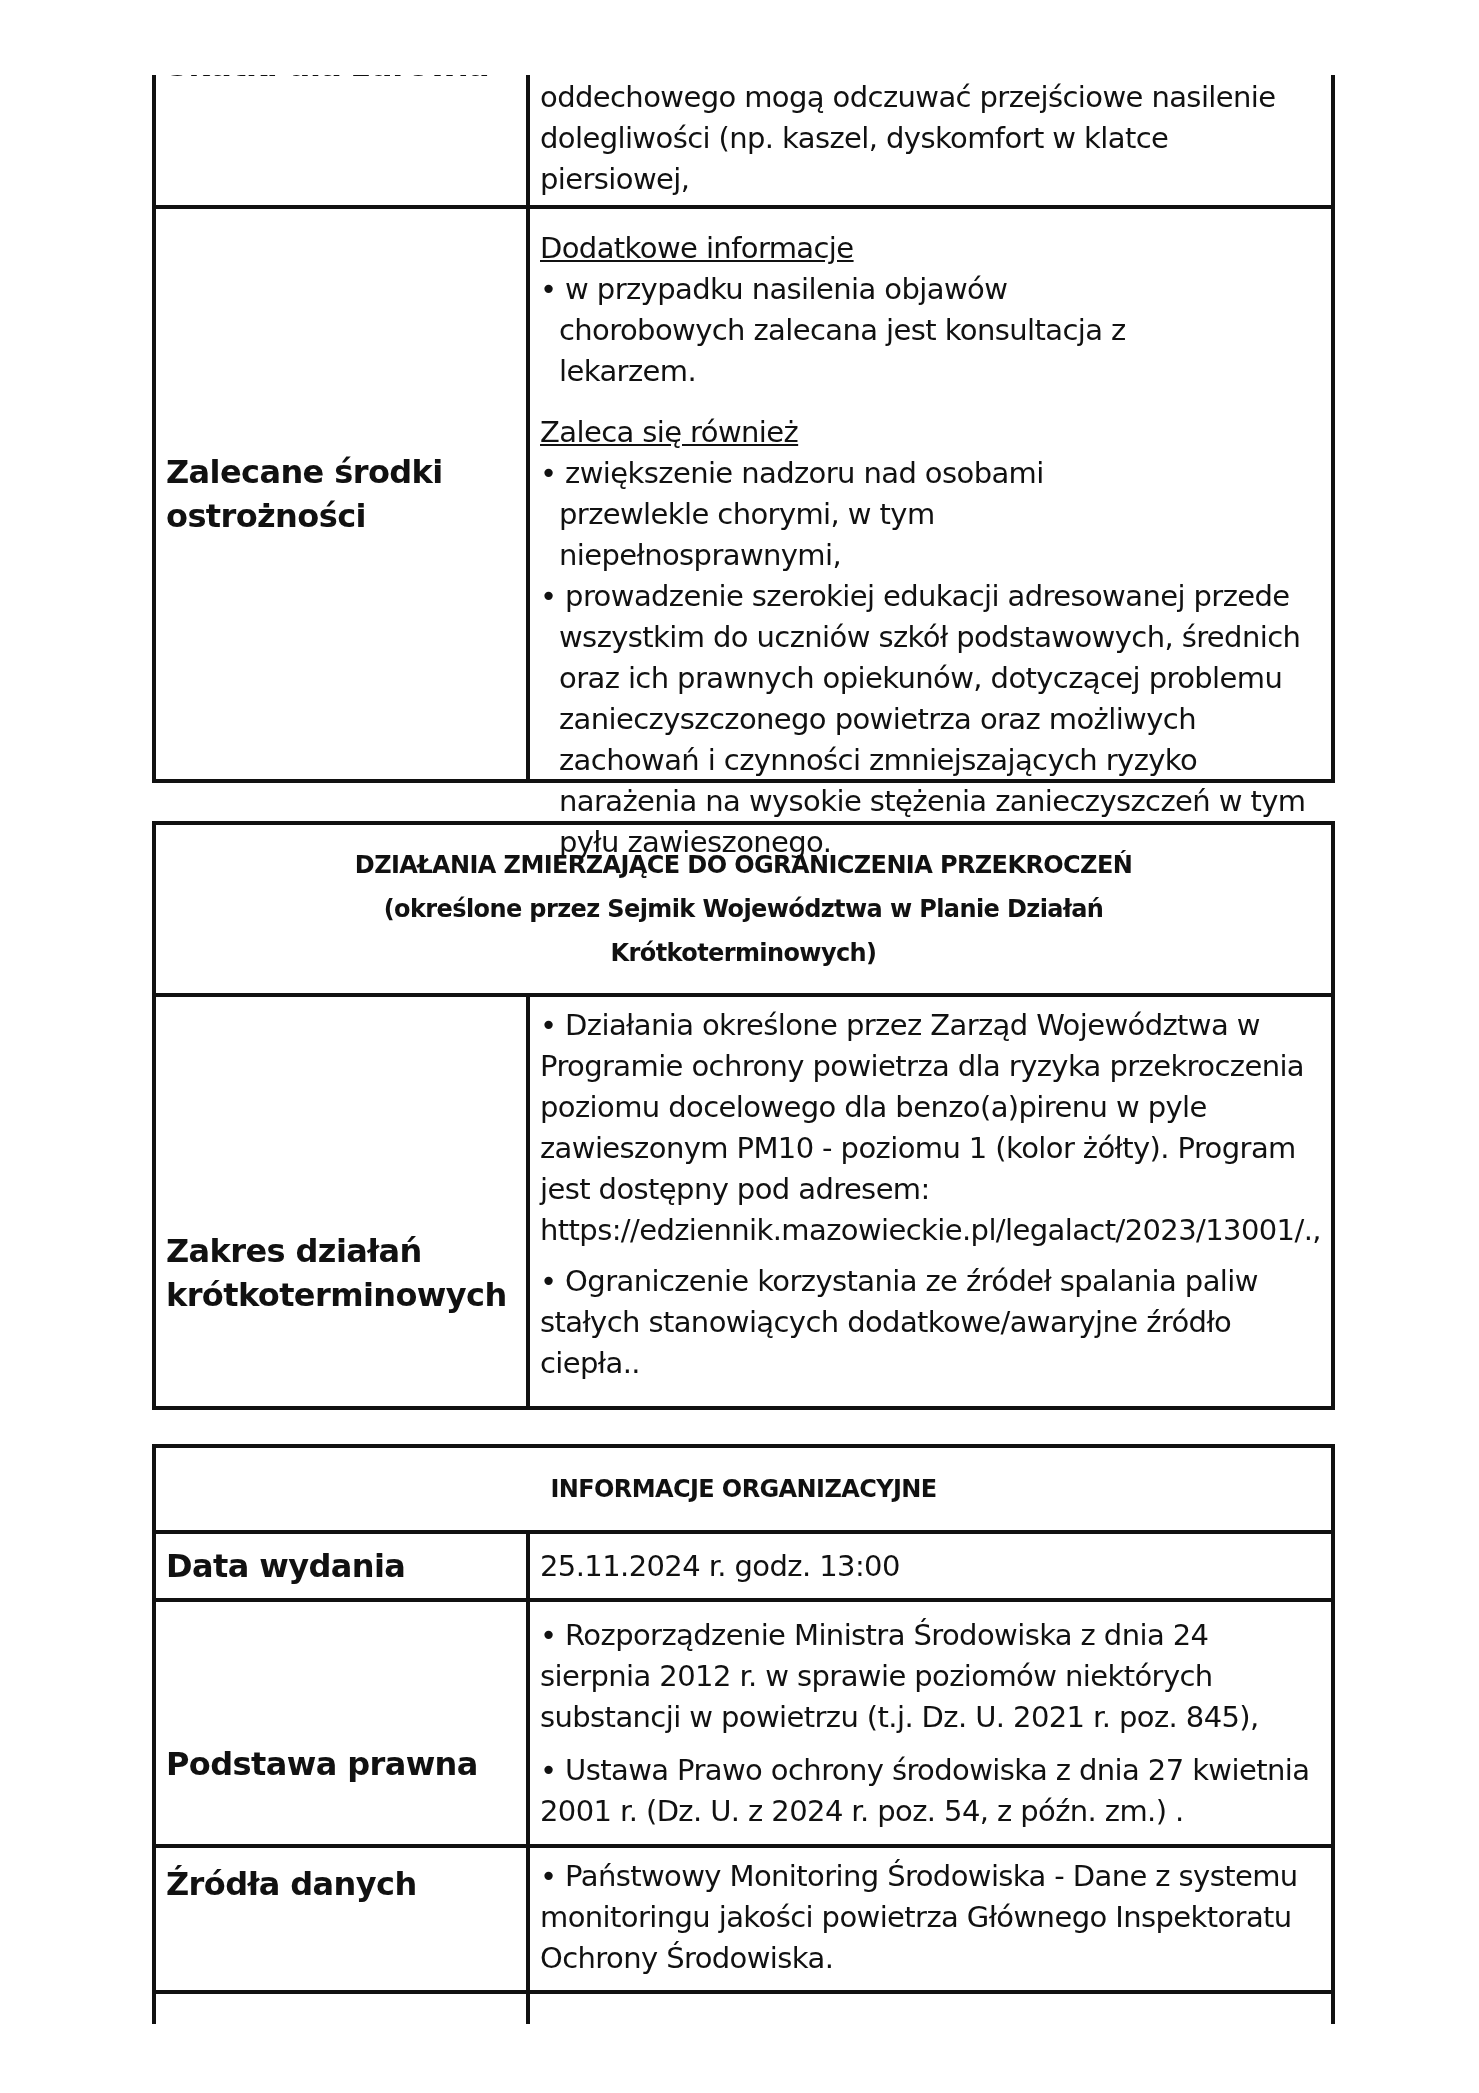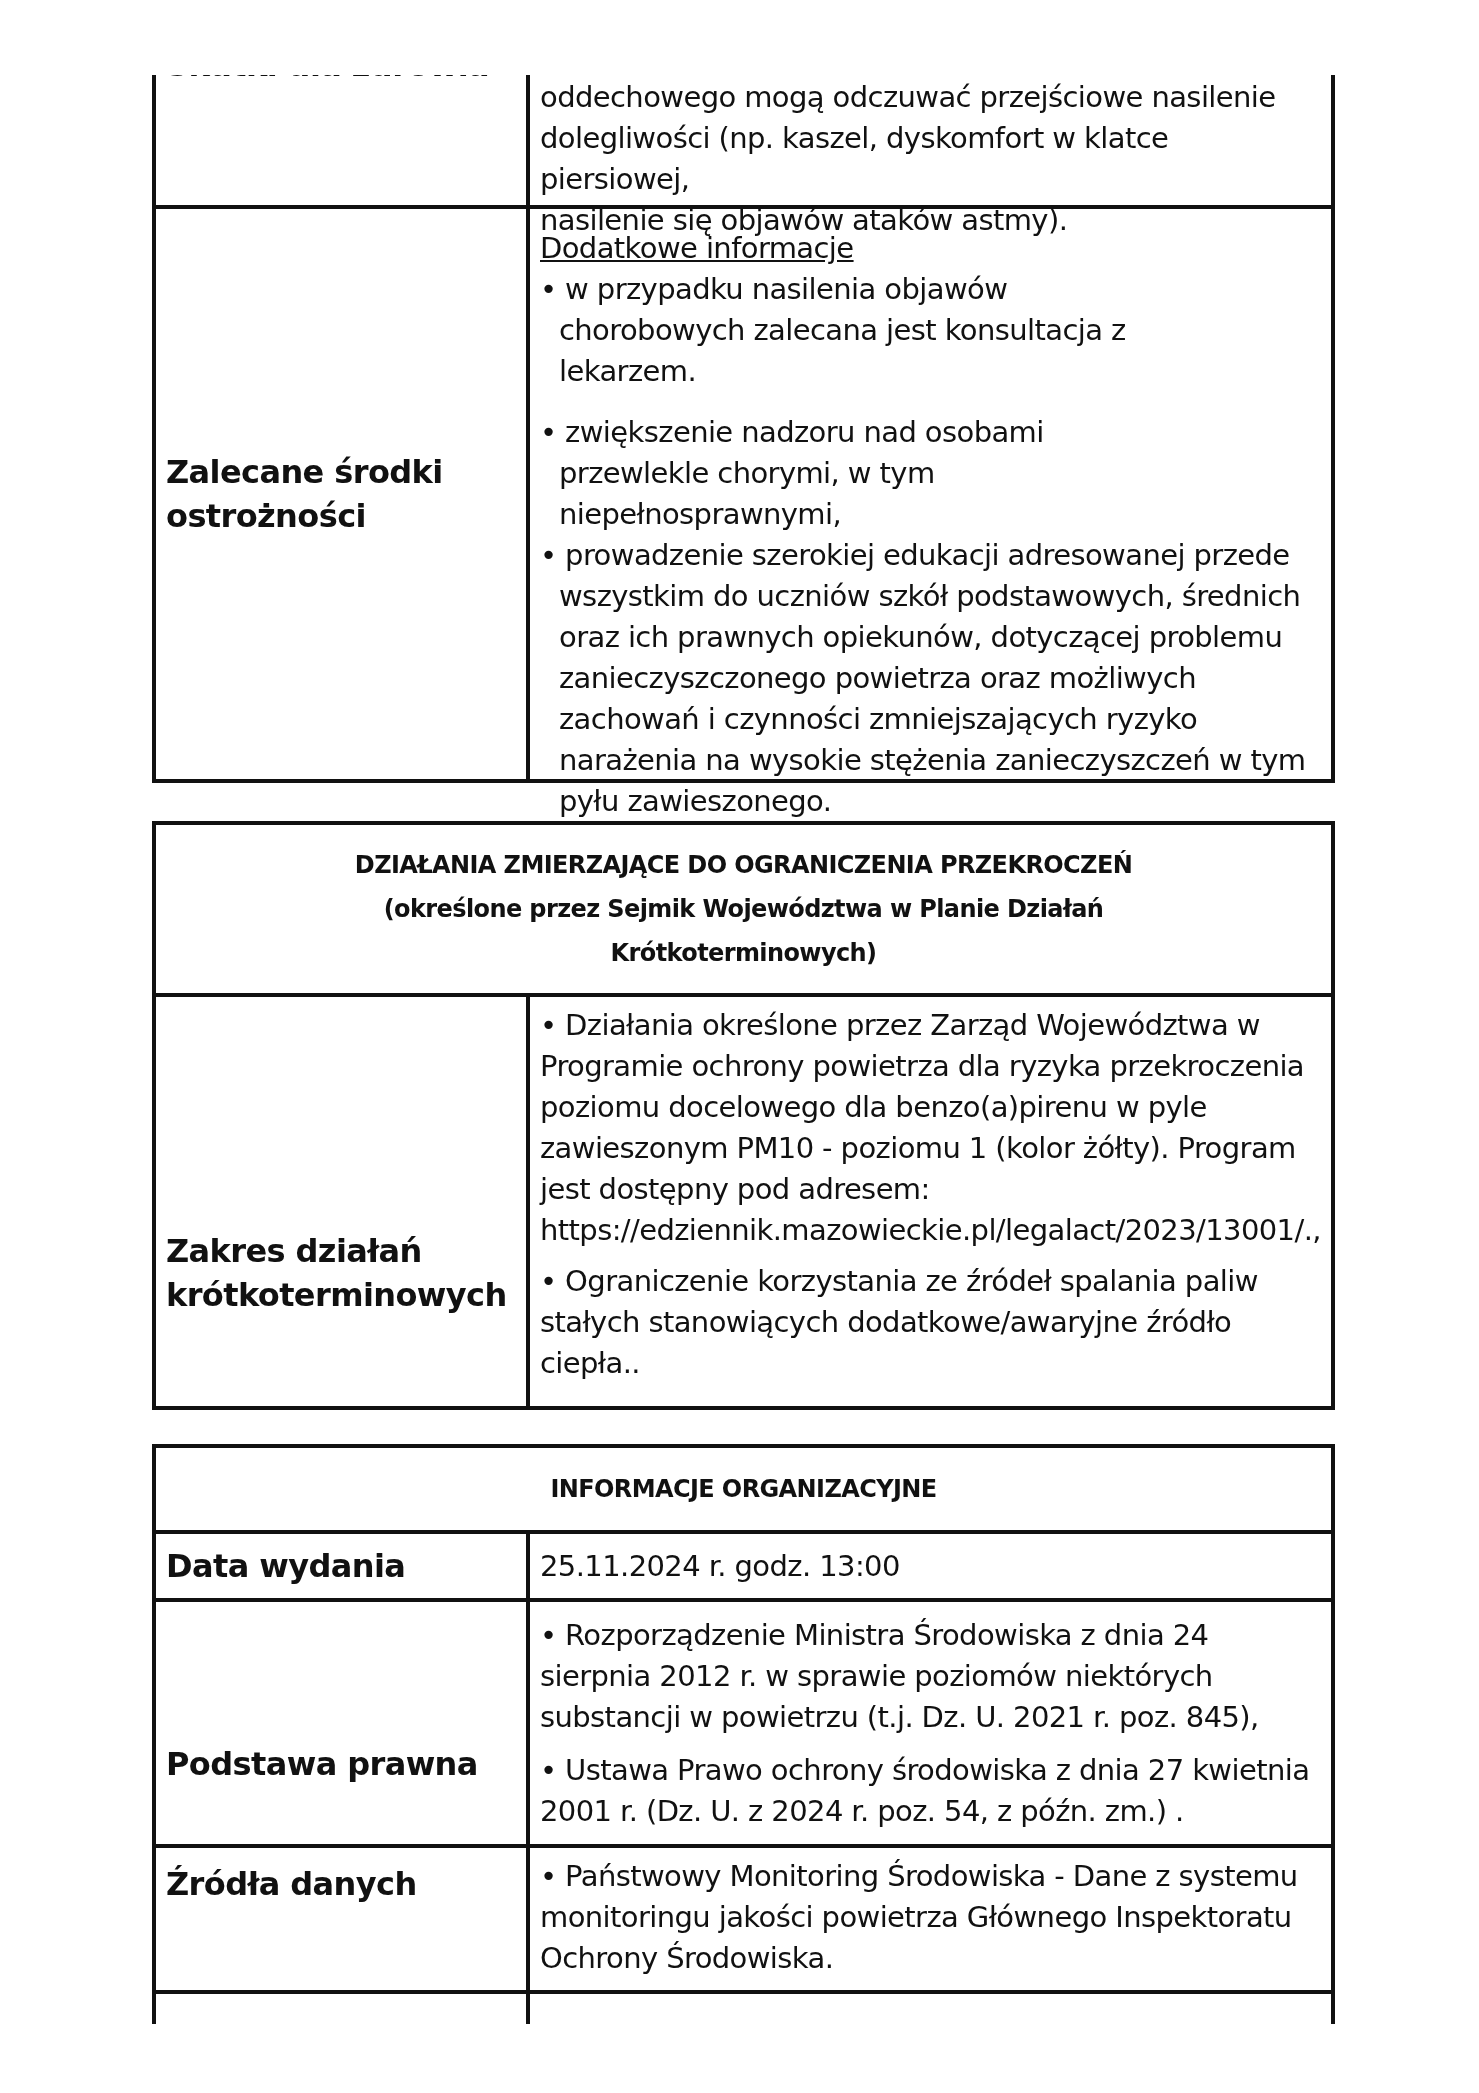--- a/index.html
+++ b/index.html
@@ -28,29 +28,29 @@
 <body>
 
 <div class="tbl closed-bottom" style="top:75px;">
   <div class="row" style="height:134px; position:relative;">
     <div class="lbl" style="align-items:flex-start; position:relative; overflow:hidden;">
       <span style="position:absolute; top:-32px; left:10px;">Skutki dla zdrowia</span>
     </div>
     <div class="val" style="padding-top:2px;">
       <div>oddechowego mogą odczuwać przejściowe nasilenie</div>
       <div>dolegliwości (np. kaszel, dyskomfort w klatce piersiowej,</div>
-      <div>nasilenie się objawów ataków astmy).</div>
     </div>
   </div>
   <div class="row noborder" style="height:570px;">
     <div class="lbl" style="width:374px;">Zalecane środki ostrożności</div>
     <div class="val" style="padding-top:10px;margin-top:9px;">
       <div class="u">Dodatkowe informacje</div>
       <div class="bullet" style="padding-right:150px;">• w przypadku nasilenia objawów chorobowych zalecana jest konsultacja z lekarzem.</div>
       <div class="gap" style="height:20px;"></div>
+      <div class="u">Zaleca się również</div>
       <div class="bullet" style="padding-right:120px;">• zwiększenie nadzoru nad osobami przewlekle chorymi, w tym niepełnosprawnymi,</div>
       <div class="bullet">• prowadzenie szerokiej edukacji adresowanej przede wszystkim do uczniów szkół podstawowych, średnich oraz ich prawnych opiekunów, dotyczącej problemu zanieczyszczonego powietrza oraz możliwych zachowań i czynności zmniejszających ryzyko narażenia na wysokie stężenia zanieczyszczeń w tym pyłu zawieszonego.</div>
     </div>
   </div>
 </div>
 
 <div class="tbl closed-top closed-bottom" style="top:821px;">
   <div class="hdr" style="height:172px;">
     <div>DZIAŁANIA ZMIERZAJĄCE DO OGRANICZENIA PRZEKROCZEŃ</div>
     <div>(określone przez Sejmik Województwa w Planie Działań</div>

